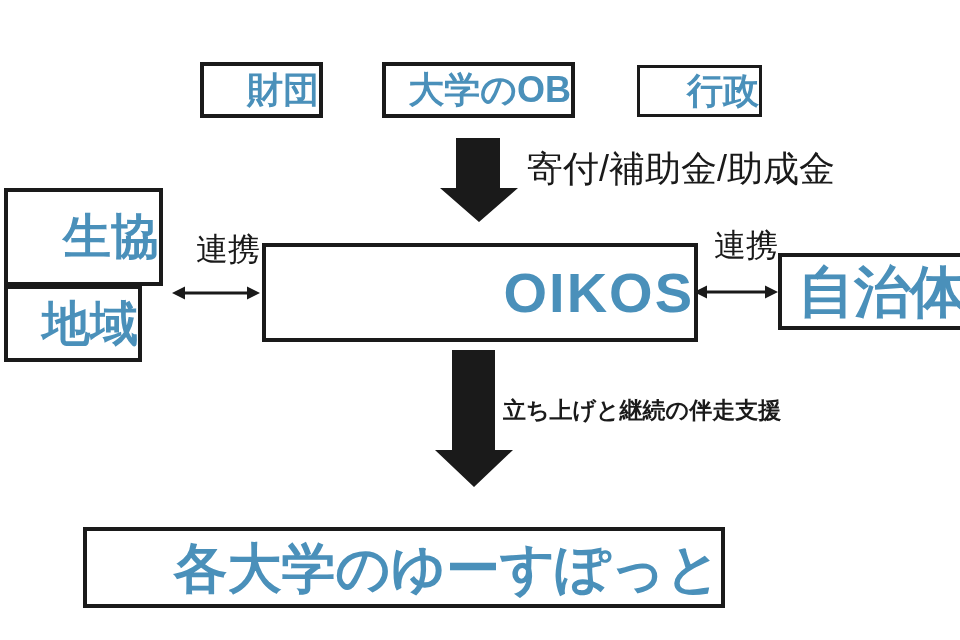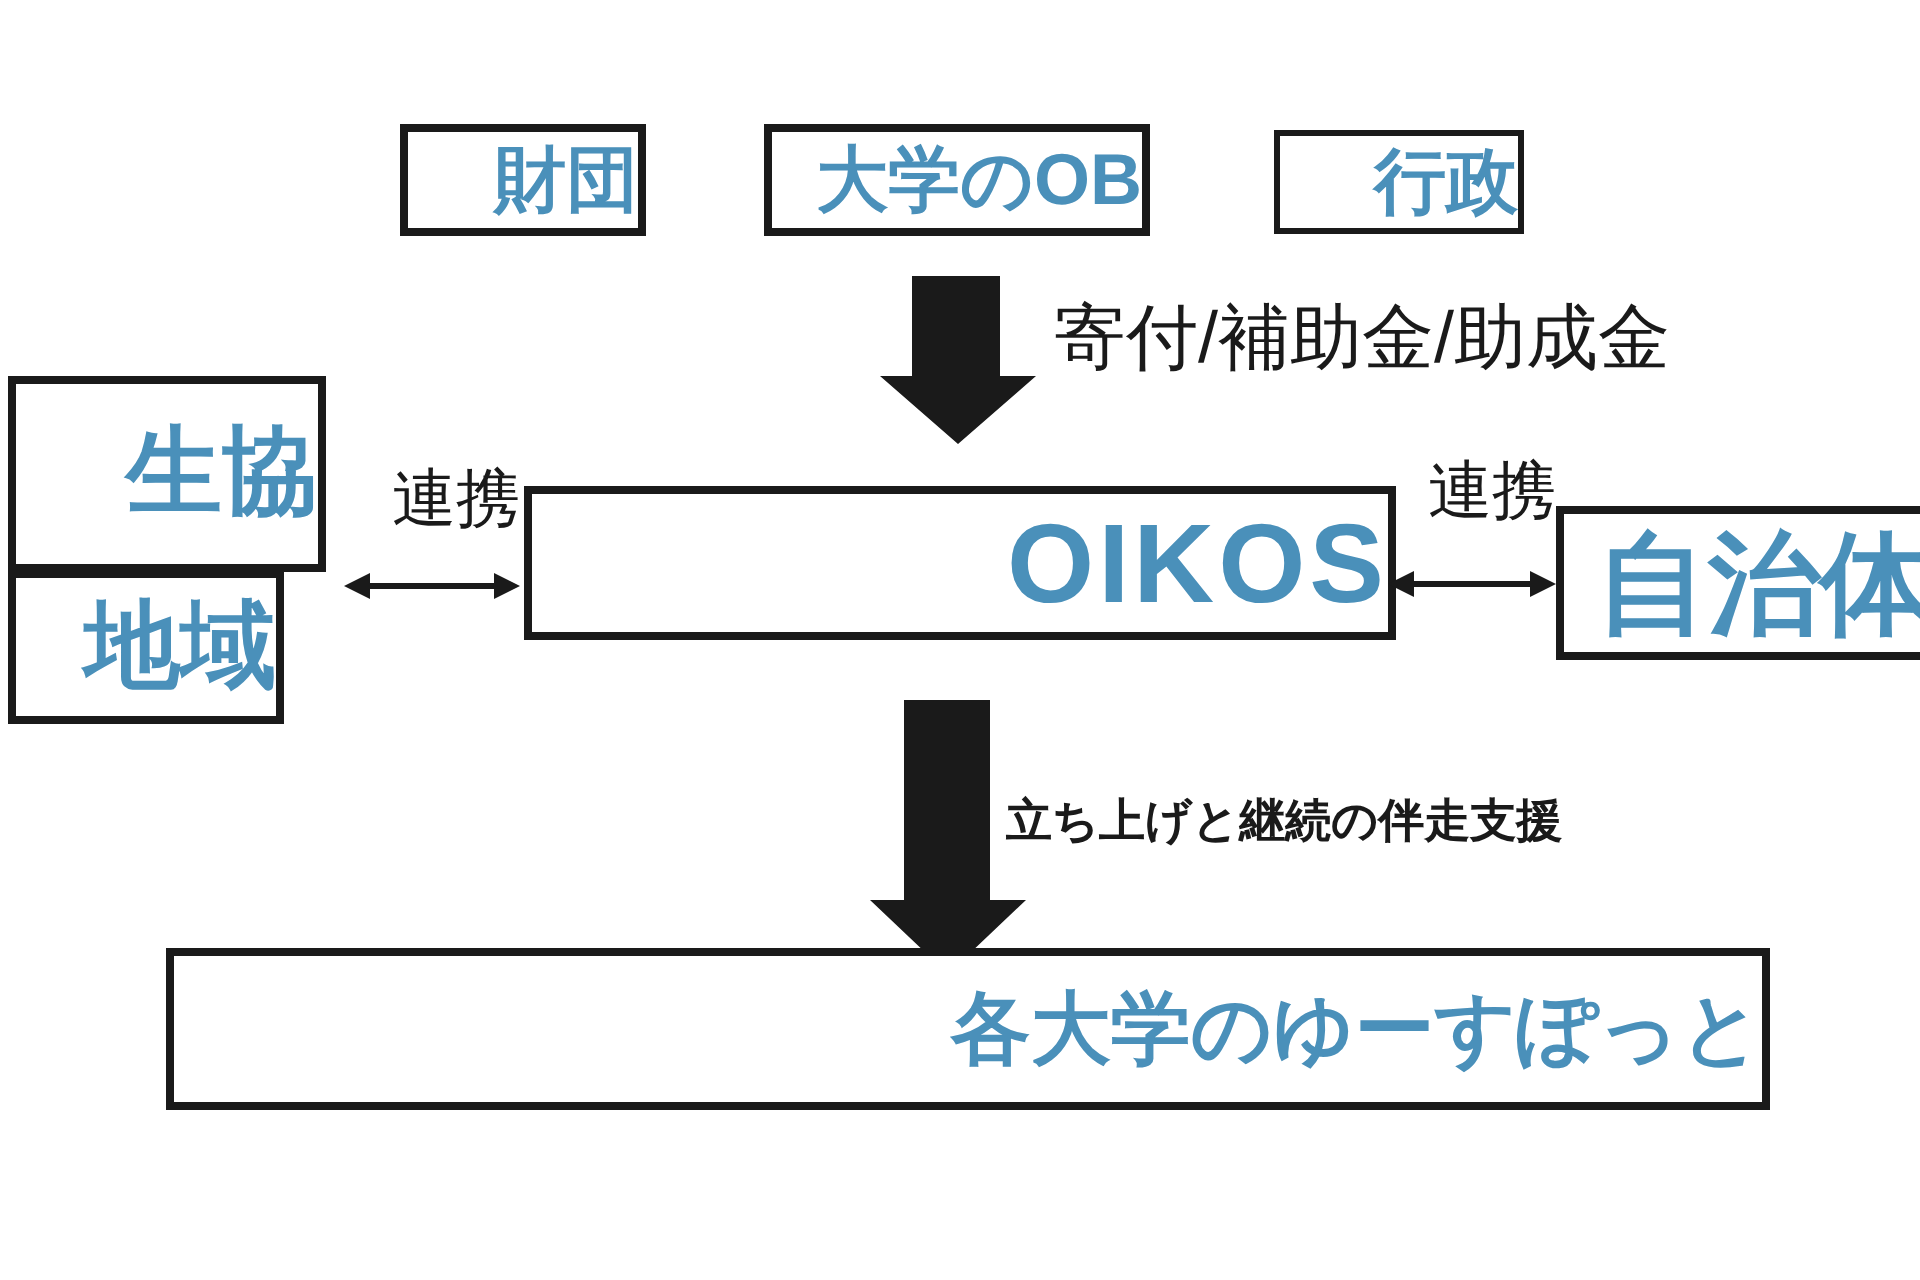--- a/index.html
+++ b/index.html
@@ -49,39 +49,39 @@
   
   #box-foundation{left:200px;top:62px;width:123px;height:56px;font-size:36px;}
   #box-university-ob{left:382px;top:62px;width:193px;height:56px;font-size:36px;}
   #box-government{left:637px;top:65px;width:125px;height:52px;font-size:36px;border-width:3px;}
 
   
   #funding-arrow{left:440px;top:138px;}
   #funding-arrow-label{left:527px;top:151px;font-size:36px;}
 
   
-  #oikos-box{left:262px;top:243px;width:436px;height:77px;font-size:56px;letter-spacing:2px;}
+  #oikos-box{left:262px;top:243px;width:436px;height:99px;font-size:56px;letter-spacing:2px;}
 
   
   #box-coop{left:4px;top:188px;width:159px;height:98px;font-size:48px;}
   #box-region{left:4px;top:285px;width:138px;height:77px;font-size:48px;}
   #left-link-label{left:172px;top:233px;width:88px;}
   #left-link-arrow{left:172px;top:285px;}
 
   
   #right-link-label{left:694px;top:229px;width:84px;}
   #right-link-arrow{left:694px;top:284px;}
   #box-municipality{left:778px;top:253px;width:244px;height:77px;font-size:56px;justify-content:flex-start;padding-left:16px;}
 
   
   #support-arrow{left:435px;top:350px;}
   #support-arrow-label{left:503px;top:399px;font-size:23px;}
 
   
-  #bottom-box{left:83px;top:474px;width:802px;height:81px;font-size:40px;}
+  #bottom-box{left:83px;top:527px;width:642px;height:81px;font-size:54px;}
 </style>
 </head>
 <body>
 
 <div class="canvas">
 
   <div class="box" id="box-foundation">
     <span>財団</span>
   </div>
   <div class="box" id="box-university-ob">

